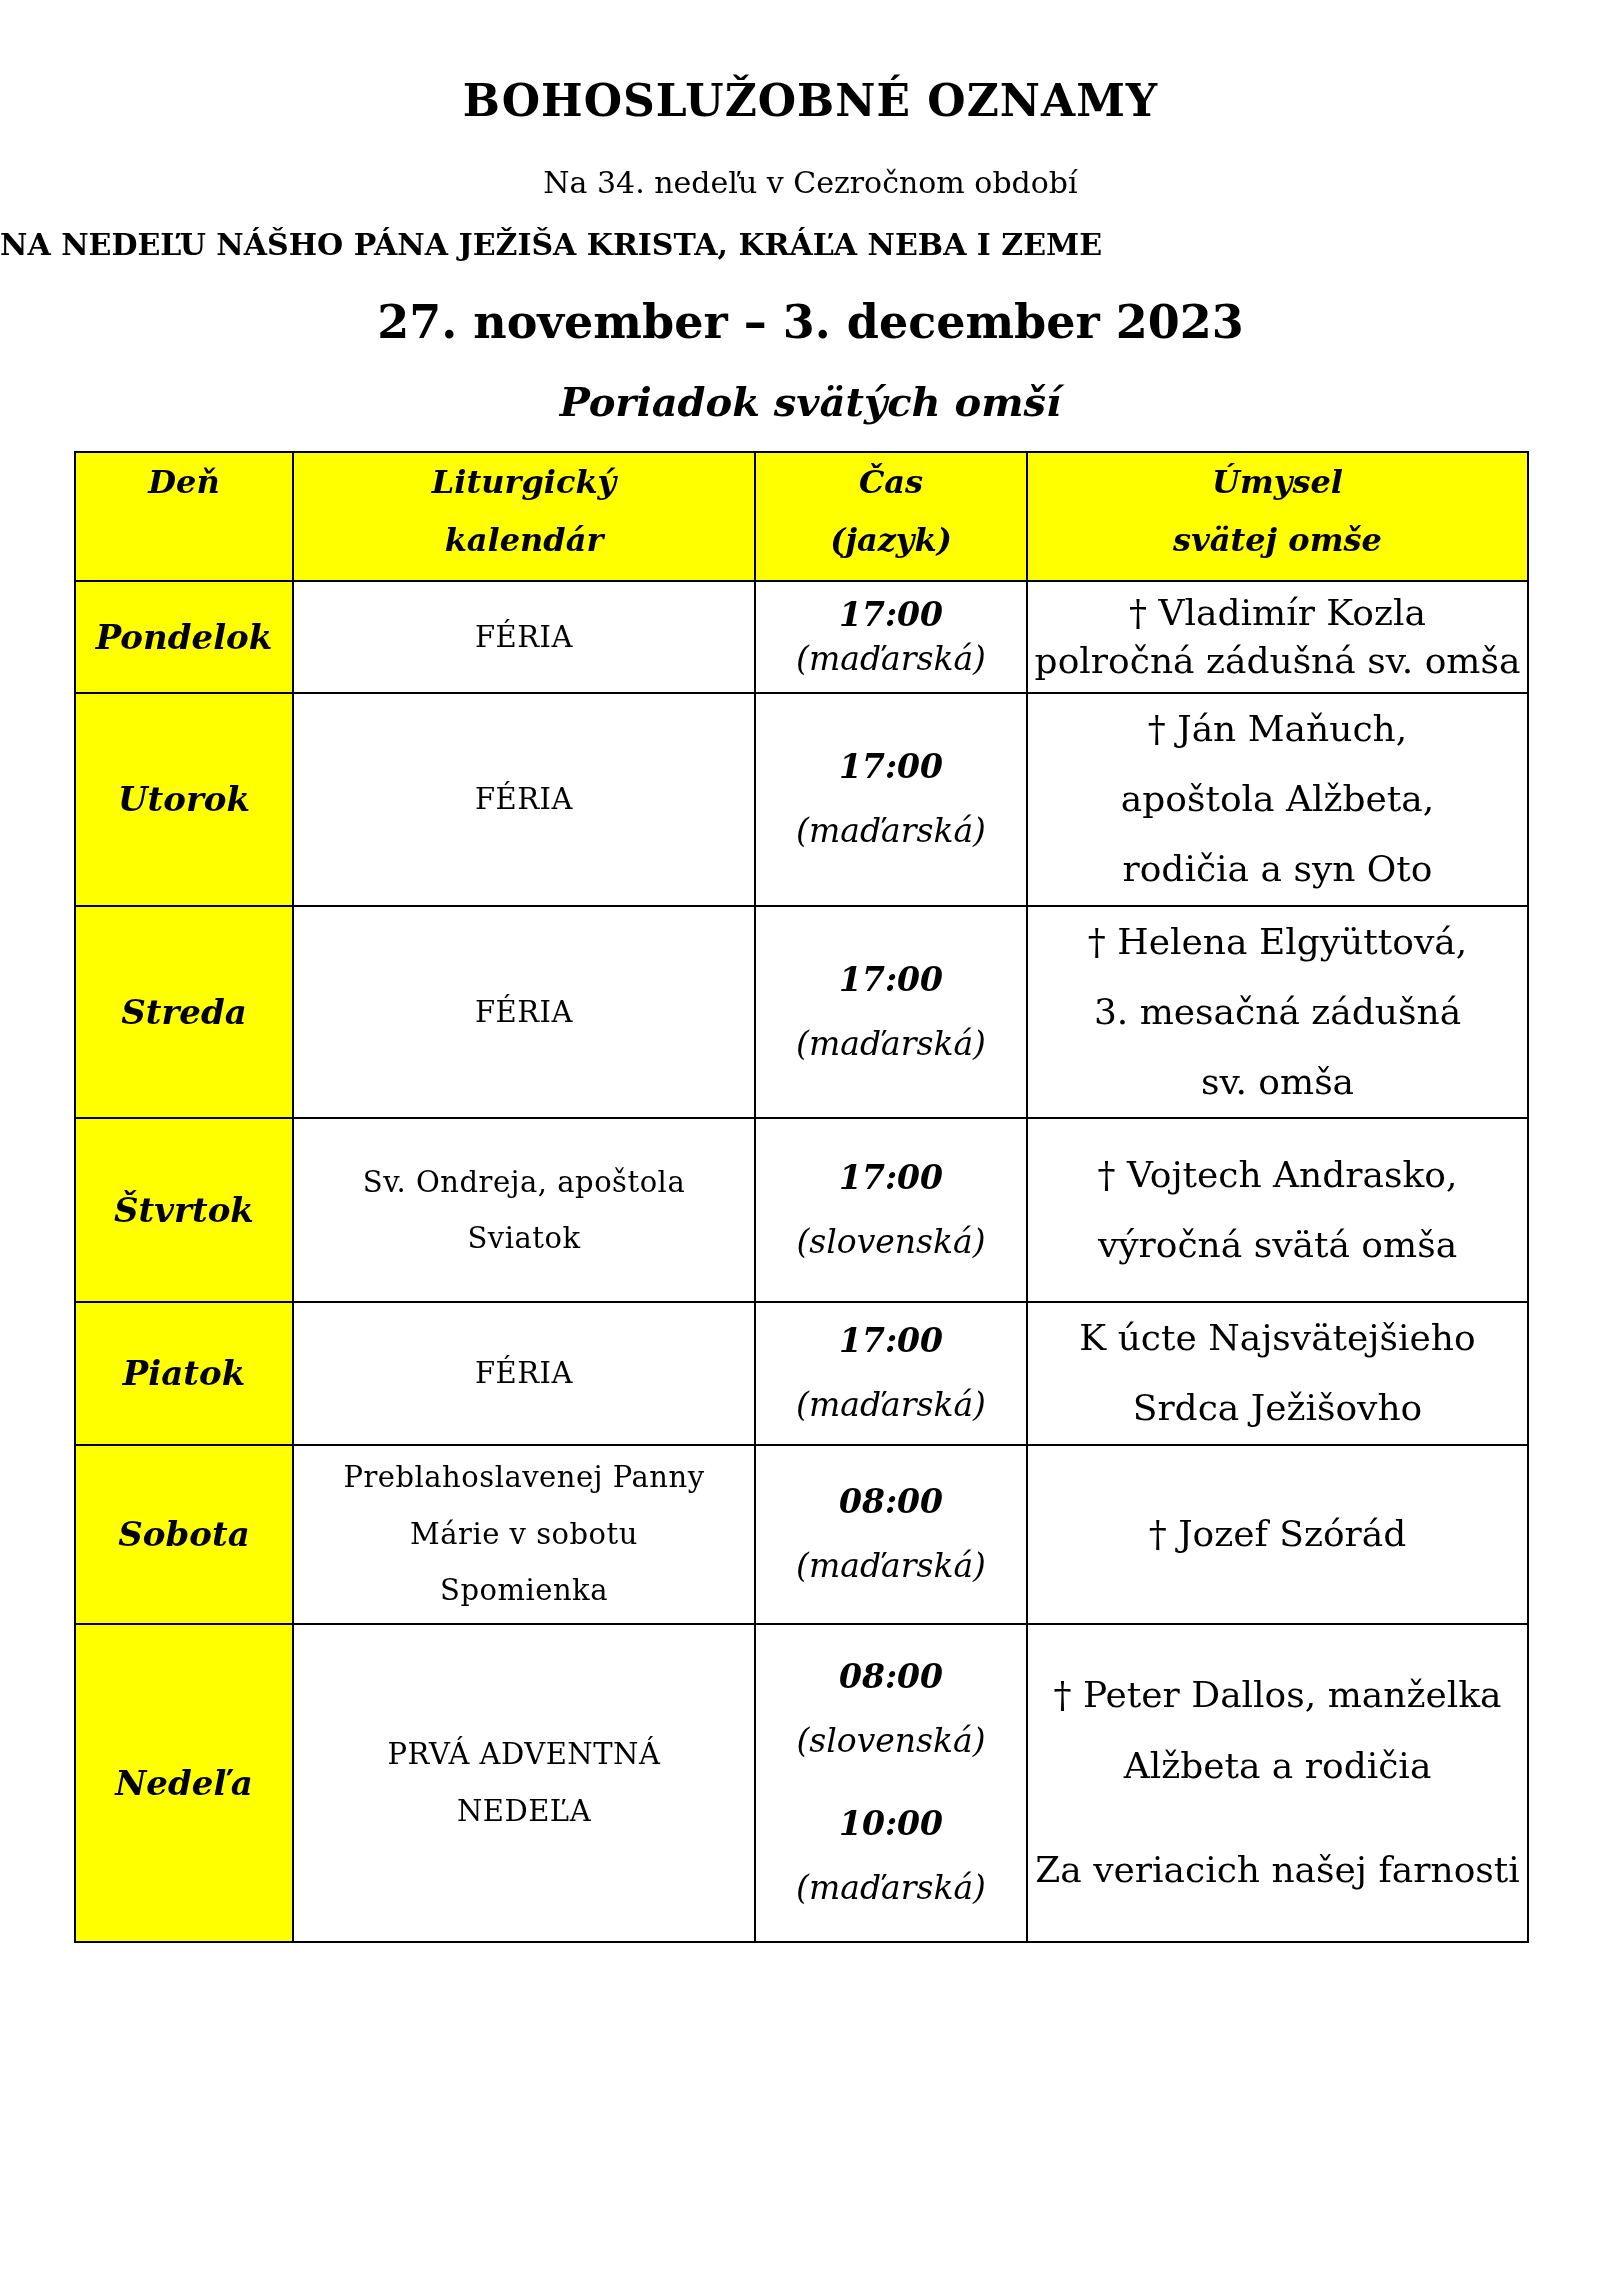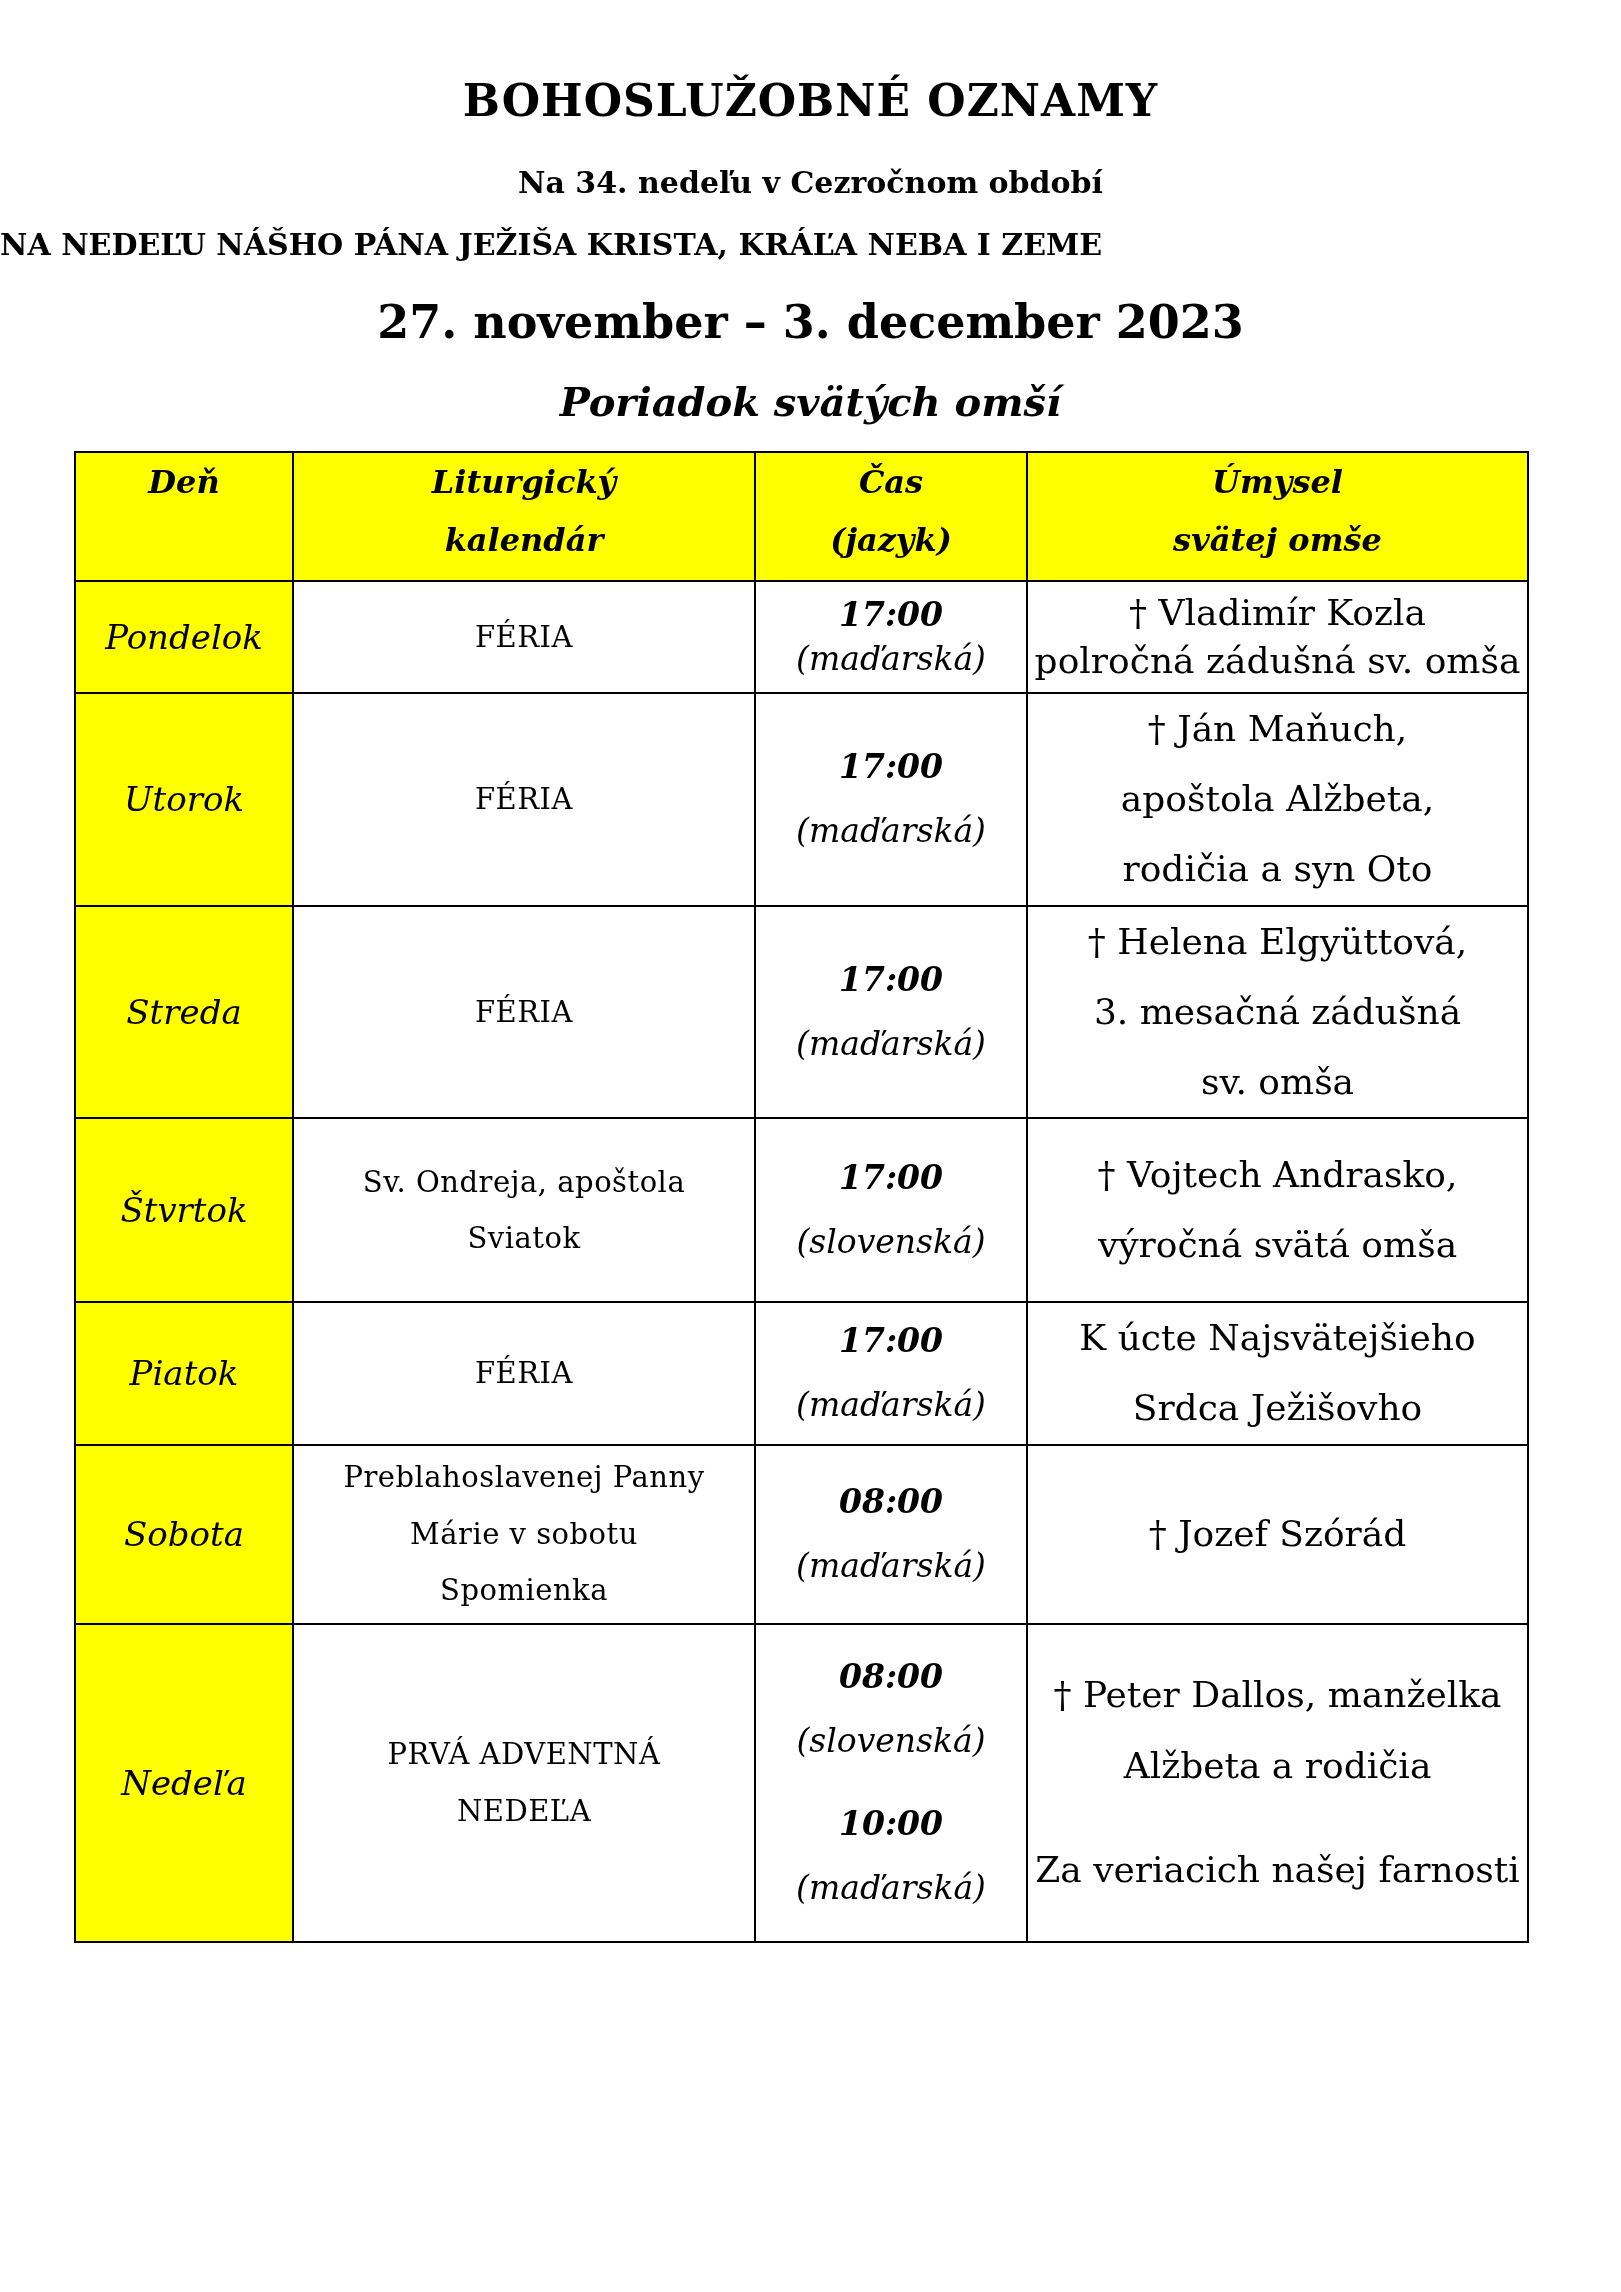--- a/index.html
+++ b/index.html
@@ -21,21 +21,21 @@
     padding-top: 75px;
     text-align: center;
     font-size: 44px;
     font-weight: bold;
     letter-spacing: 1px;
   }
   .sub1 {
     margin: 39px 0 0 0;
     text-align: center;
     font-size: 30px;
-    font-weight: bold;
+    font-weight: normal;
   }
   .sub2 {
     margin: 26.5px 0 0 0;
     text-align: left;
     font-size: 30px;
     font-weight: bold;
   }
   .date-range {
     margin: 33px 0 0 0;
     text-align: center;
@@ -68,21 +68,21 @@
     font-weight: bold;
     font-style: italic;
     font-size: 32px;
     vertical-align: top;
     padding-top: 1px;
     line-height: 1.8;
   }
   
   td.day-cell {
     background: #FFFF00;
-    font-weight: normal;
+    font-weight: bold;
     font-style: italic;
     font-size: 34px;
   }
   
   td.cal-cell {
     font-size: 29px;
     line-height: 1.95;
     letter-spacing: 0.5px;
   }
   

